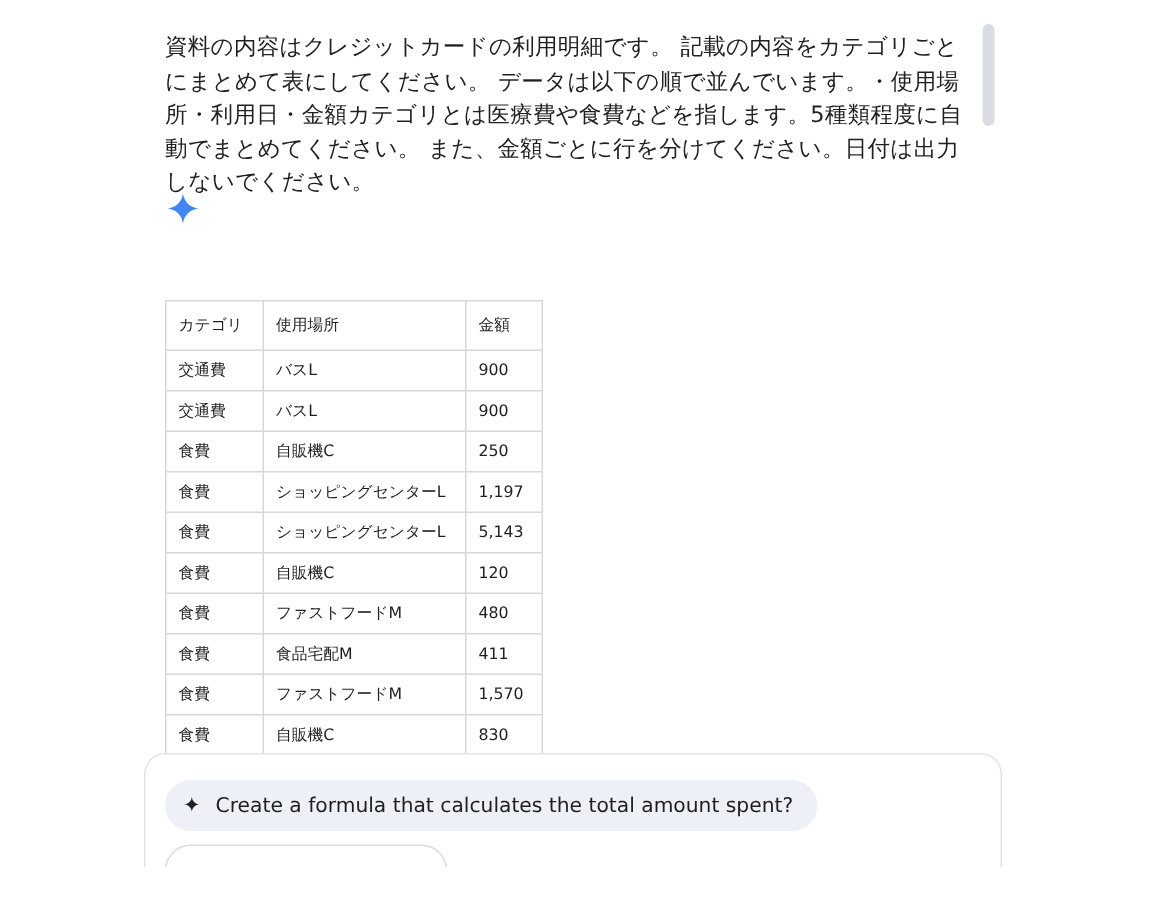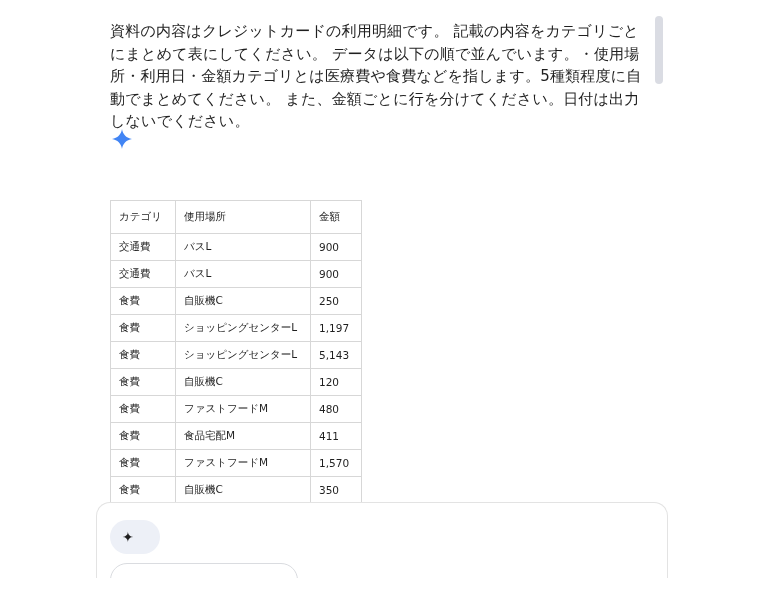--- a/index.html
+++ b/index.html
@@ -86,27 +86,28 @@
           <td>411</td>
         </tr>
       <tr>
           <td>食費</td>
           <td>ファストフードM</td>
           <td>1,570</td>
         </tr>
       <tr>
           <td>食費</td>
           <td>自販機C</td>
-          <td>350</td>
+          <td>830</td>
         </tr>
     </tbody>
   </table>
 </div>
 
 <div class="scrollbar"></div>
 
 <div class="bottom-panel">
   <div class="chip">
     <span class="star">✦</span>
+    <span>Create a formula that calculates the total amount spent?</span>
   </div>
   <div class="chip2"></div>
 </div>
 <div class="cover"></div>
 
 </body></html>

